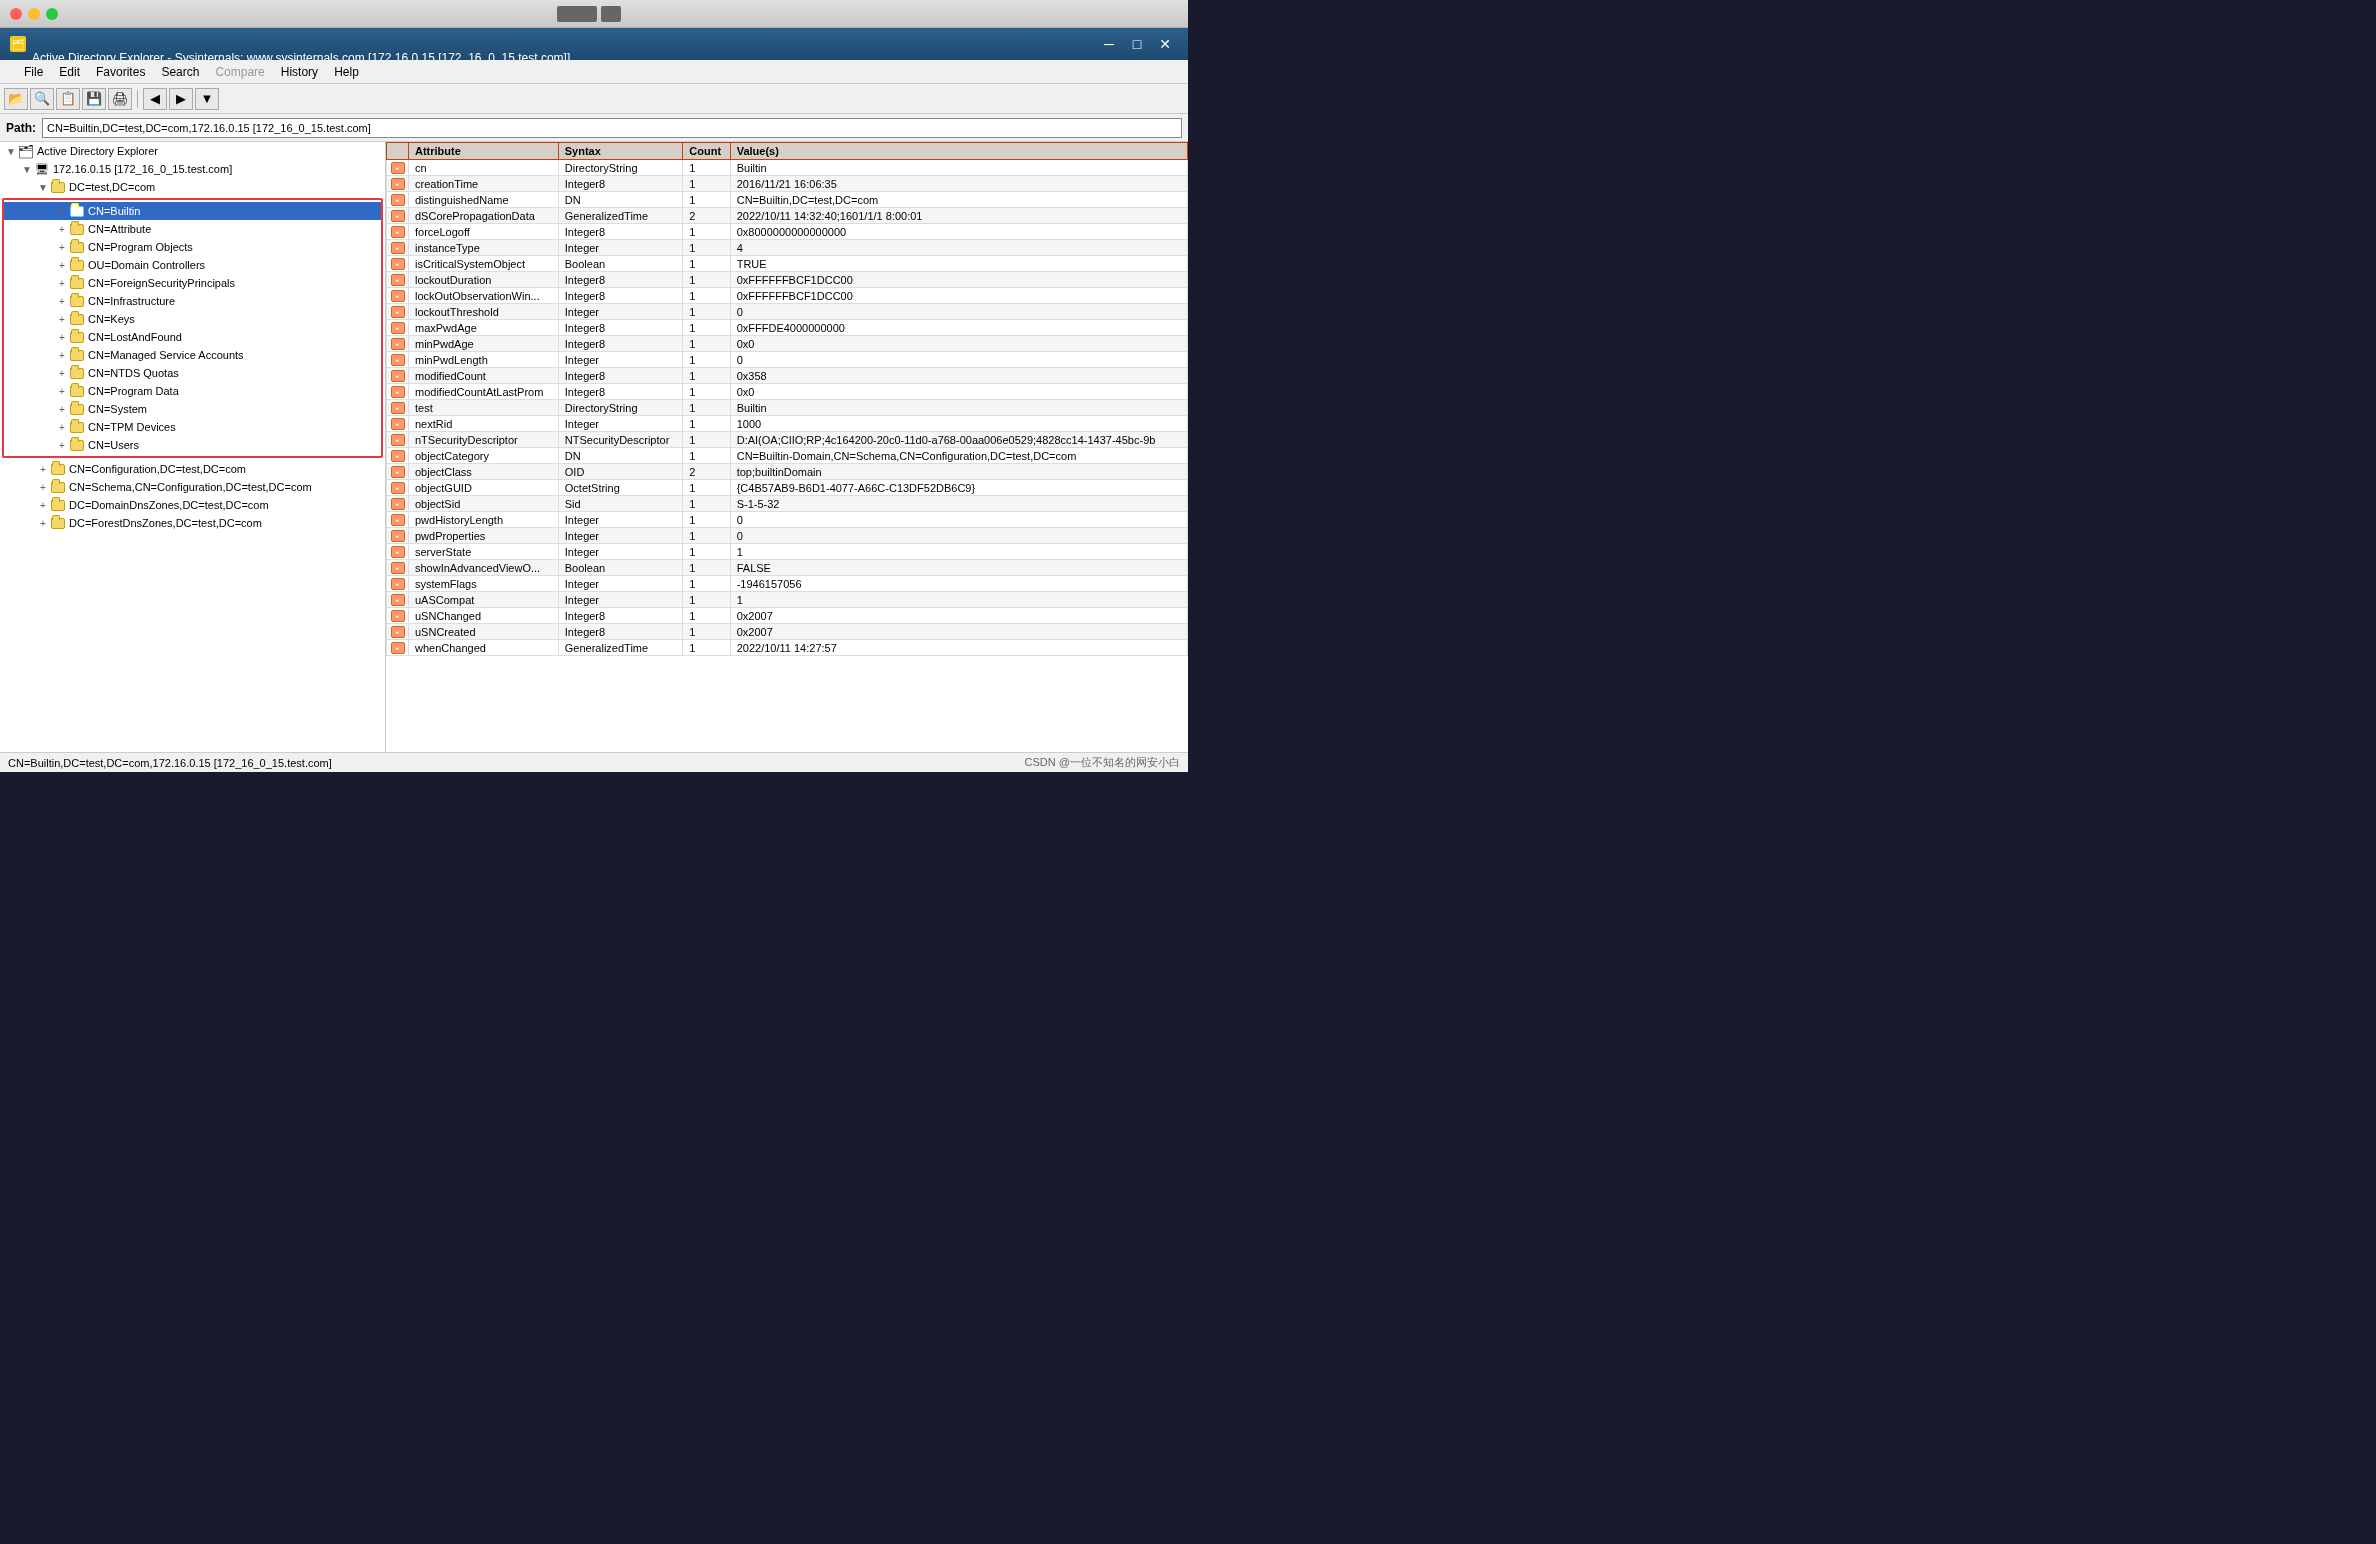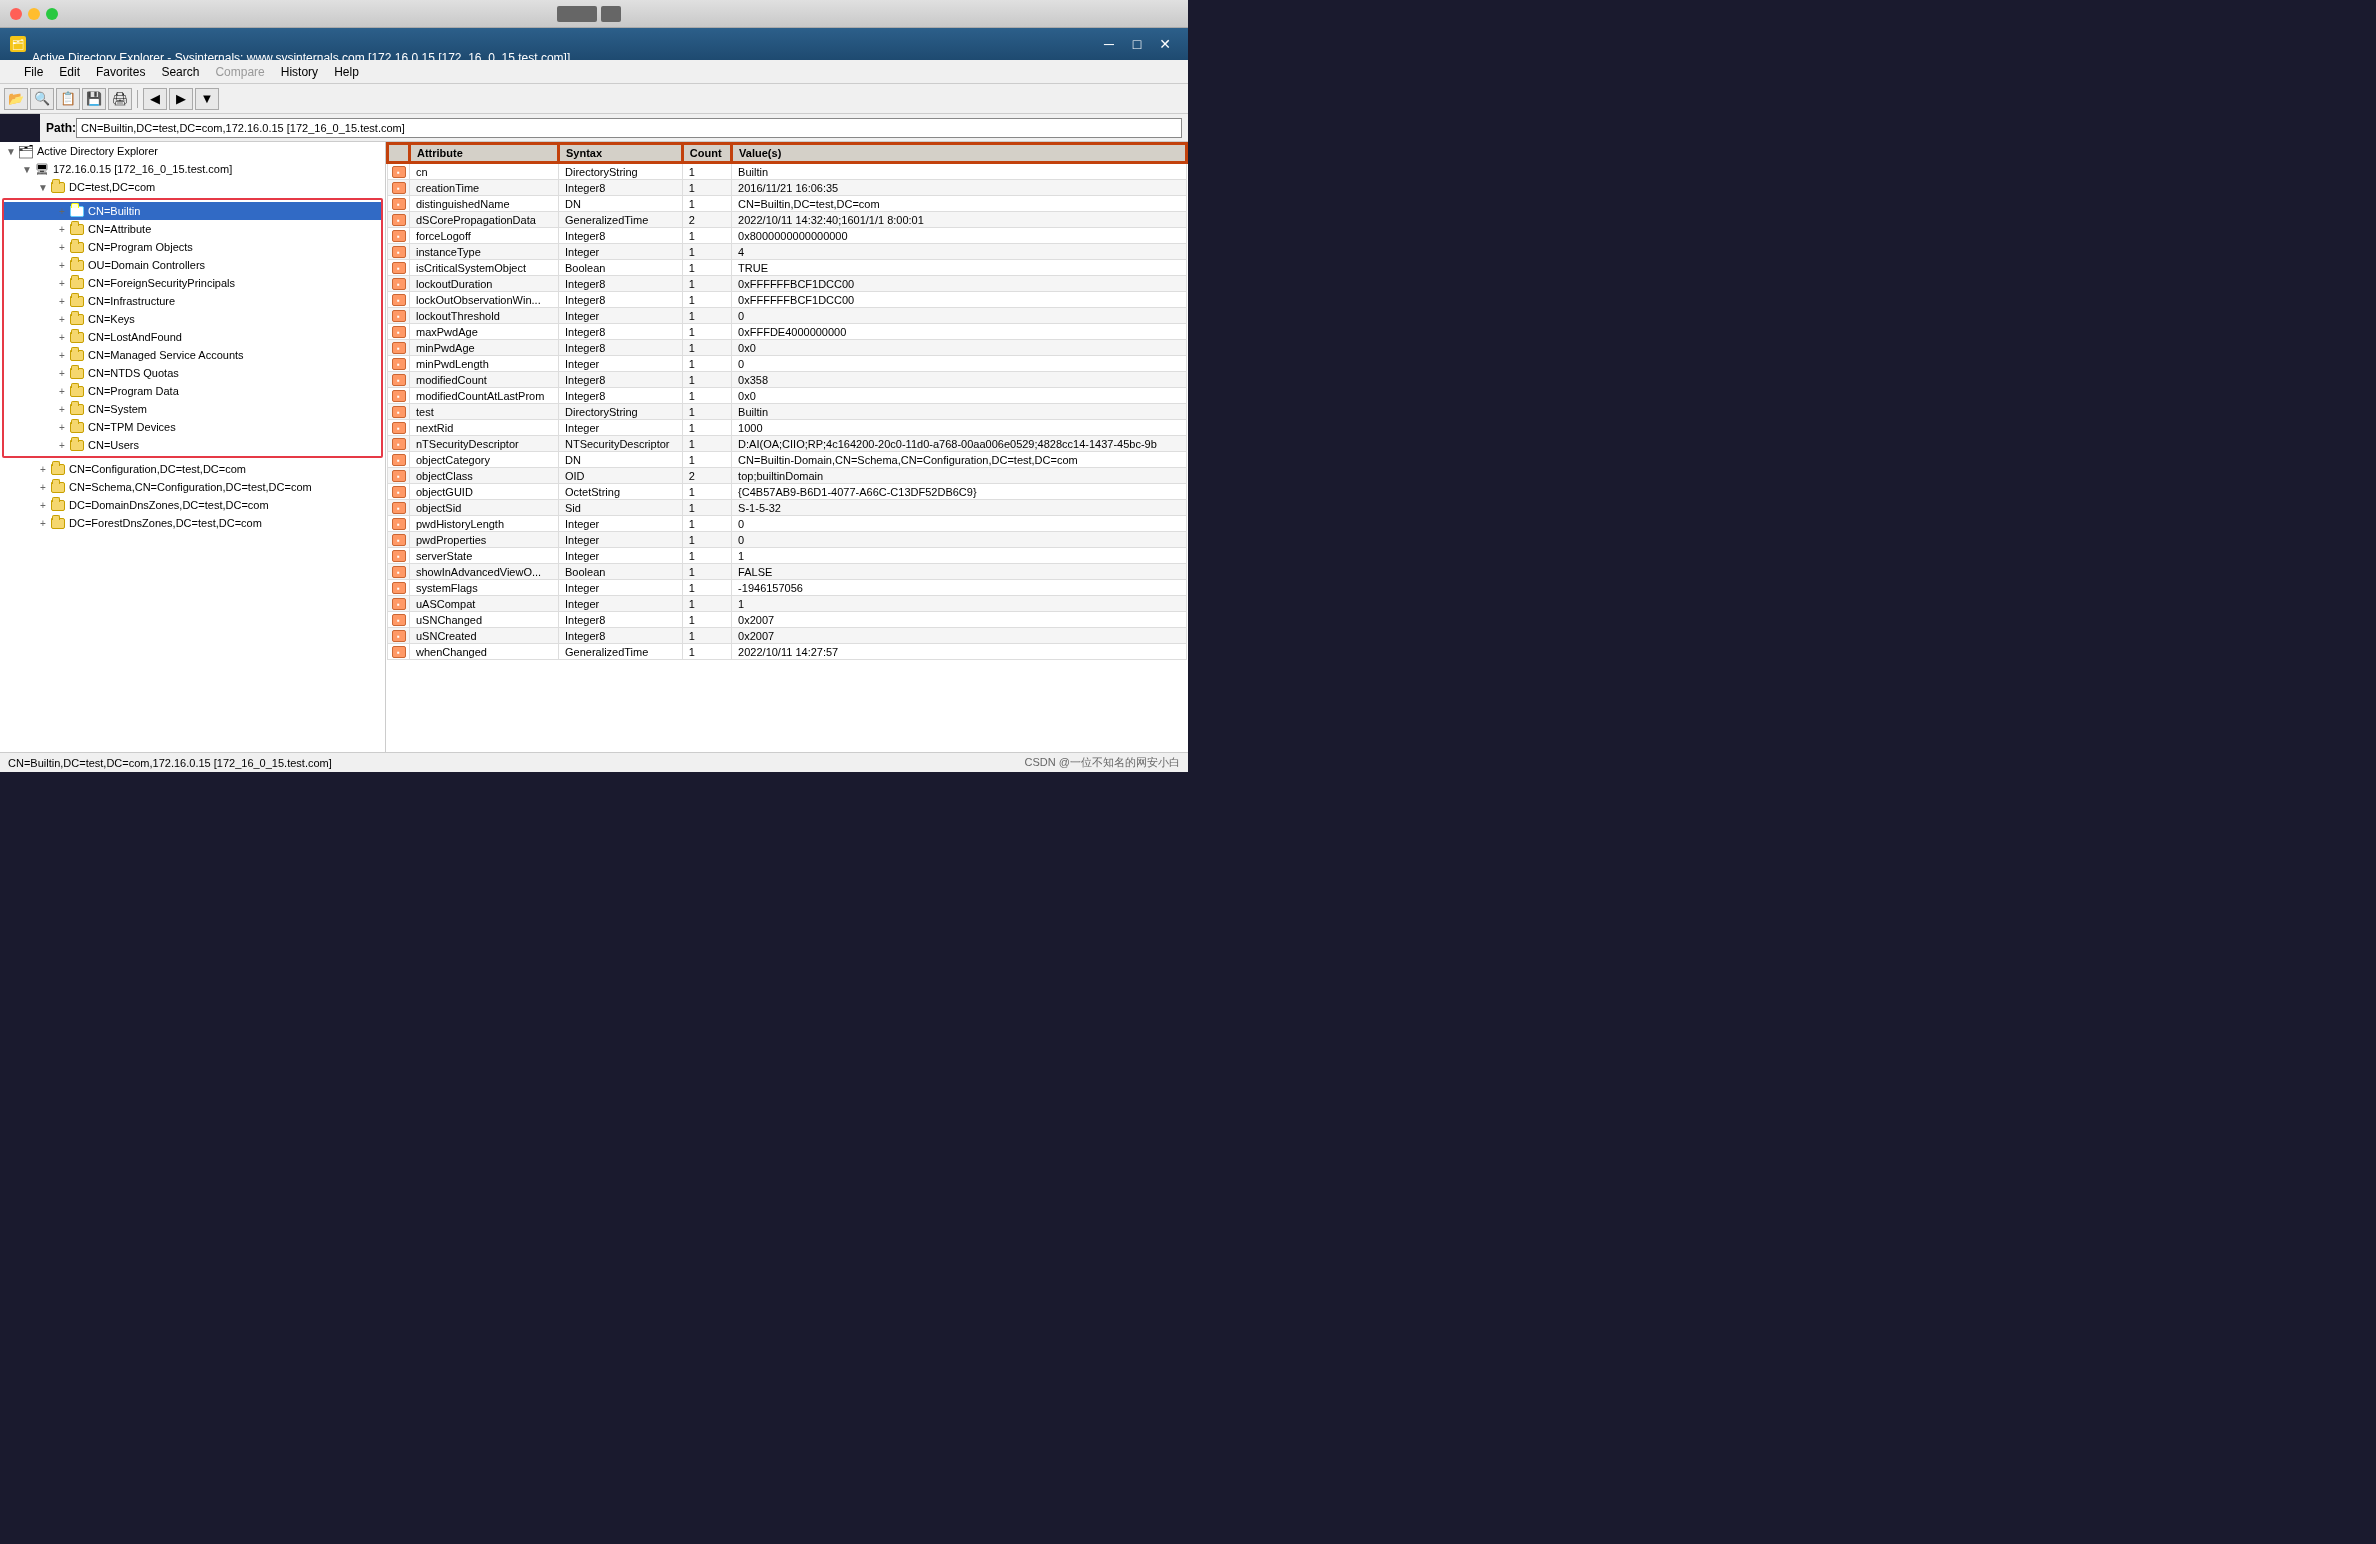--- a/index.html
+++ b/index.html
@@ -104,23 +104,22 @@
     .toolbar-sep { width: 1px; height: 18px; background: #aaa; margin: 0 3px; }
 
     
     .path-bar {
       background: #f0f0f0;
       border-bottom: 1px solid #ccc;
       display: flex;
       align-items: center;
       padding: 3px 6px;
       height: 28px;
-      gap: 0;
+      gap: 6px;
       flex-shrink: 0;
-      margin-left: 40px;
     }
     .path-label {
       font-size: 12px;
       color: #000;
       font-weight: bold;
     }
     .path-input {
       flex: 1;
       height: 20px;
       border: 1px solid #888;
@@ -230,21 +229,21 @@
       border-collapse: collapse;
       font-size: 11px;
     }
     thead {
       position: sticky;
       top: 0;
       z-index: 10;
     }
     thead th {
       background: #d4d0c8;
-      border: 3px solid #c2410c;
+      border: 1px solid #c2410c;
       padding: 2px 6px;
       text-align: left;
       font-weight: bold;
       font-size: 11px;
       white-space: nowrap;
     }
     tbody tr:nth-child(even) { background: #f5f5f5; }
     tbody tr:nth-child(odd) { background: white; }
     tbody td {
       border: 1px solid #ddd;

